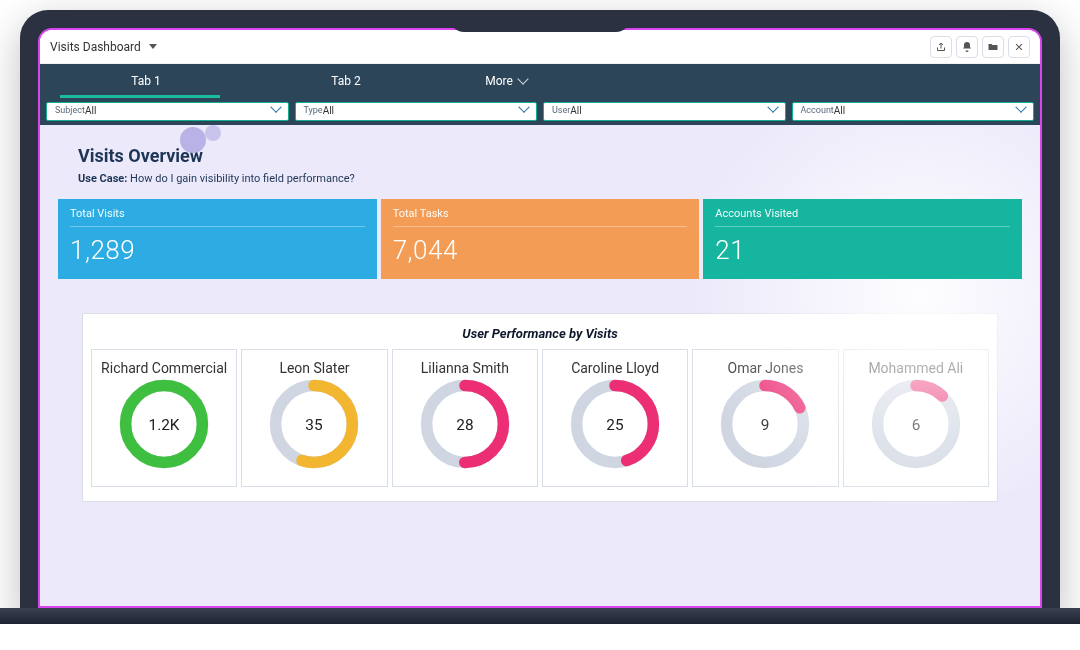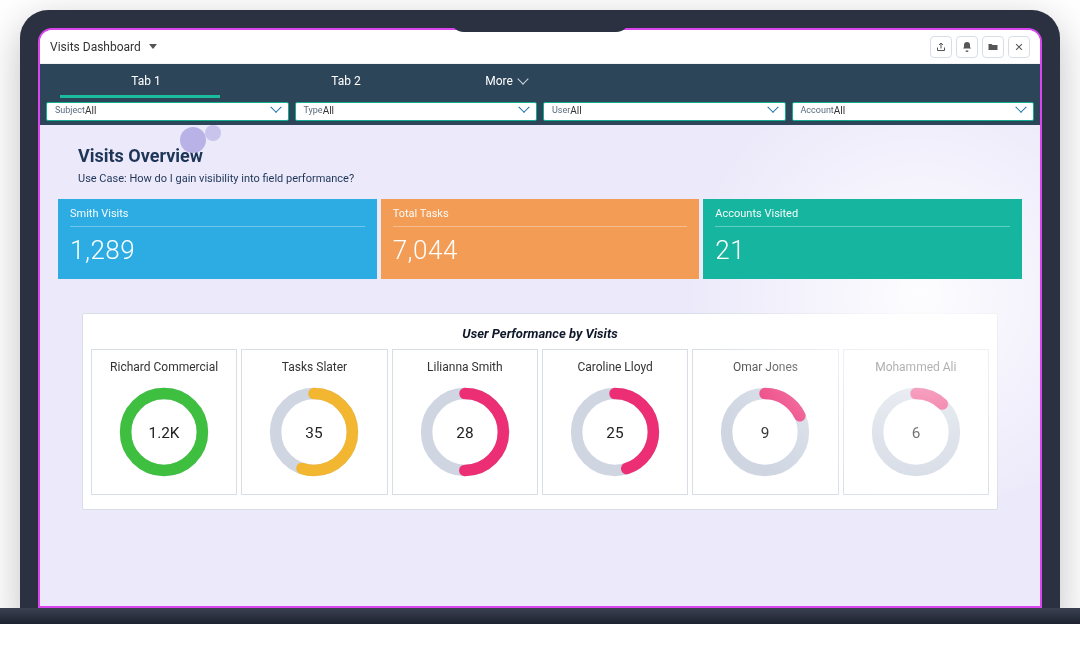--- a/index.html
+++ b/index.html
@@ -117,21 +117,21 @@
   }
   .blob{
     position:absolute;right:-140px;top:-40px;width:520px;height:420px;
     background:radial-gradient(circle at 50% 50%, rgba(255,255,255,.9), rgba(255,255,255,0) 70%);
     border-radius:50%;
   }
   .dot1{position:absolute;left:140px;top:2px;width:26px;height:26px;background:#b8b2e6;border-radius:50%;}
   .dot2{position:absolute;left:165px;top:0;width:16px;height:16px;background:#c9c4ec;border-radius:50%;}
   .hero-title{color:var(--title-navy);font-weight:700;font-size:18px;margin:10px 0 6px 20px;}
   .hero-sub{font-size:11px;color:var(--title-navy);margin:0 0 14px 20px;}
-  .hero-sub b{font-weight:400;}
+  .hero-sub b{font-weight:700;}
   
   .kpis{display:flex;gap:4px;}
   .kpi{
     flex:1;color:#fff;padding:8px 12px 14px 12px;position:relative;
   }
   .kpi.blue{background:var(--blue-card);}
   .kpi.gray{background:var(--gray-card);}
   .kpi.orange{background:var(--orange-card);}
   .kpi.teal{background:var(--teal-card);}
   .kpi-label{font-size:11px;opacity:.95;border-bottom:1px solid rgba(255,255,255,.35);padding-bottom:6px;margin-bottom:8px;}
@@ -139,21 +139,21 @@
   
   .panel{
     background:#fff;border:1px solid var(--border);border-radius:2px;
     margin:34px 24px 0 24px;padding:8px 8px 14px 8px;
   }
   .panel-title{text-align:center;font-style:italic;font-weight:700;font-size:13px;color:#0f172a;margin:4px 0 8px;}
   .donuts{display:flex;gap:4px;}
   .donut-cell{
     flex:1;border:1px solid var(--border);padding:10px 6px 14px;text-align:center;
   }
-  .donut-name{font-size:12px;color:#333;margin-bottom:10px;}
+  .donut-name{font-size:14px;color:#333;}
   .donut-wrap{display:flex;justify-content:center;}
   .donut{width:96px;height:96px;}
   .donut-track{stroke:#cfd6e2;}
   .donut-val{stroke-linecap:round;}
   .donut-text{font-size:16px;font-weight:400;fill:#222;dominant-baseline:middle;text-anchor:middle;}
 </style>
 </head>
 <body>
 
 <div class="laptop">
@@ -227,21 +227,21 @@
       <div class="dot2"></div>
 
       <div class="hero-title">Visits Overview</div>
       <div class="hero-sub">
         <b>Use Case:</b>
         <span>How do I gain visibility into field performance?</span>
       </div>
 
       <div class="kpis" id="kpis">
           <div class="kpi blue">
-            <div class="kpi-label">Smith Visits</div>
+            <div class="kpi-label">Total Visits</div>
             <div class="kpi-value">1,289</div>
           </div>
           <div class="kpi orange">
             <div class="kpi-label">Total Tasks</div>
             <div class="kpi-value">7,044</div>
           </div>
           <div class="kpi teal">
             <div class="kpi-label">Accounts Visited</div>
             <div class="kpi-value">21</div>
           </div>
@@ -254,21 +254,21 @@
               <div class="donut-name">Richard Commercial</div>
               <div class="donut-wrap">
                 <svg class="donut" viewBox="0 0 100 100">
                   <circle class="donut-track" cx="50" cy="50" r="40" fill="none" stroke-width="12"></circle>
                   <circle class="donut-val" cx="50" cy="50" r="40" fill="none" stroke="#3fbf3f" stroke-width="12" stroke-dasharray="251.32741228718345 251.32741228718345" transform="rotate(-90 50 50)"></circle>
                   <text class="donut-text" x="50" y="52">1.2K</text>
                 </svg>
               </div>
             </div>
             <div class="donut-cell">
-              <div class="donut-name">Tasks Slater</div>
+              <div class="donut-name">Leon Slater</div>
               <div class="donut-wrap">
                 <svg class="donut" viewBox="0 0 100 100">
                   <circle class="donut-track" cx="50" cy="50" r="40" fill="none" stroke-width="12"></circle>
                   <circle class="donut-val" cx="50" cy="50" r="40" fill="none" stroke="#f2b631" stroke-width="12" stroke-dasharray="138.2300767579509 251.32741228718345" transform="rotate(-90 50 50)"></circle>
                   <text class="donut-text" x="50" y="52">35</text>
                 </svg>
               </div>
             </div>
             <div class="donut-cell">
               <div class="donut-name">Lilianna Smith</div>

